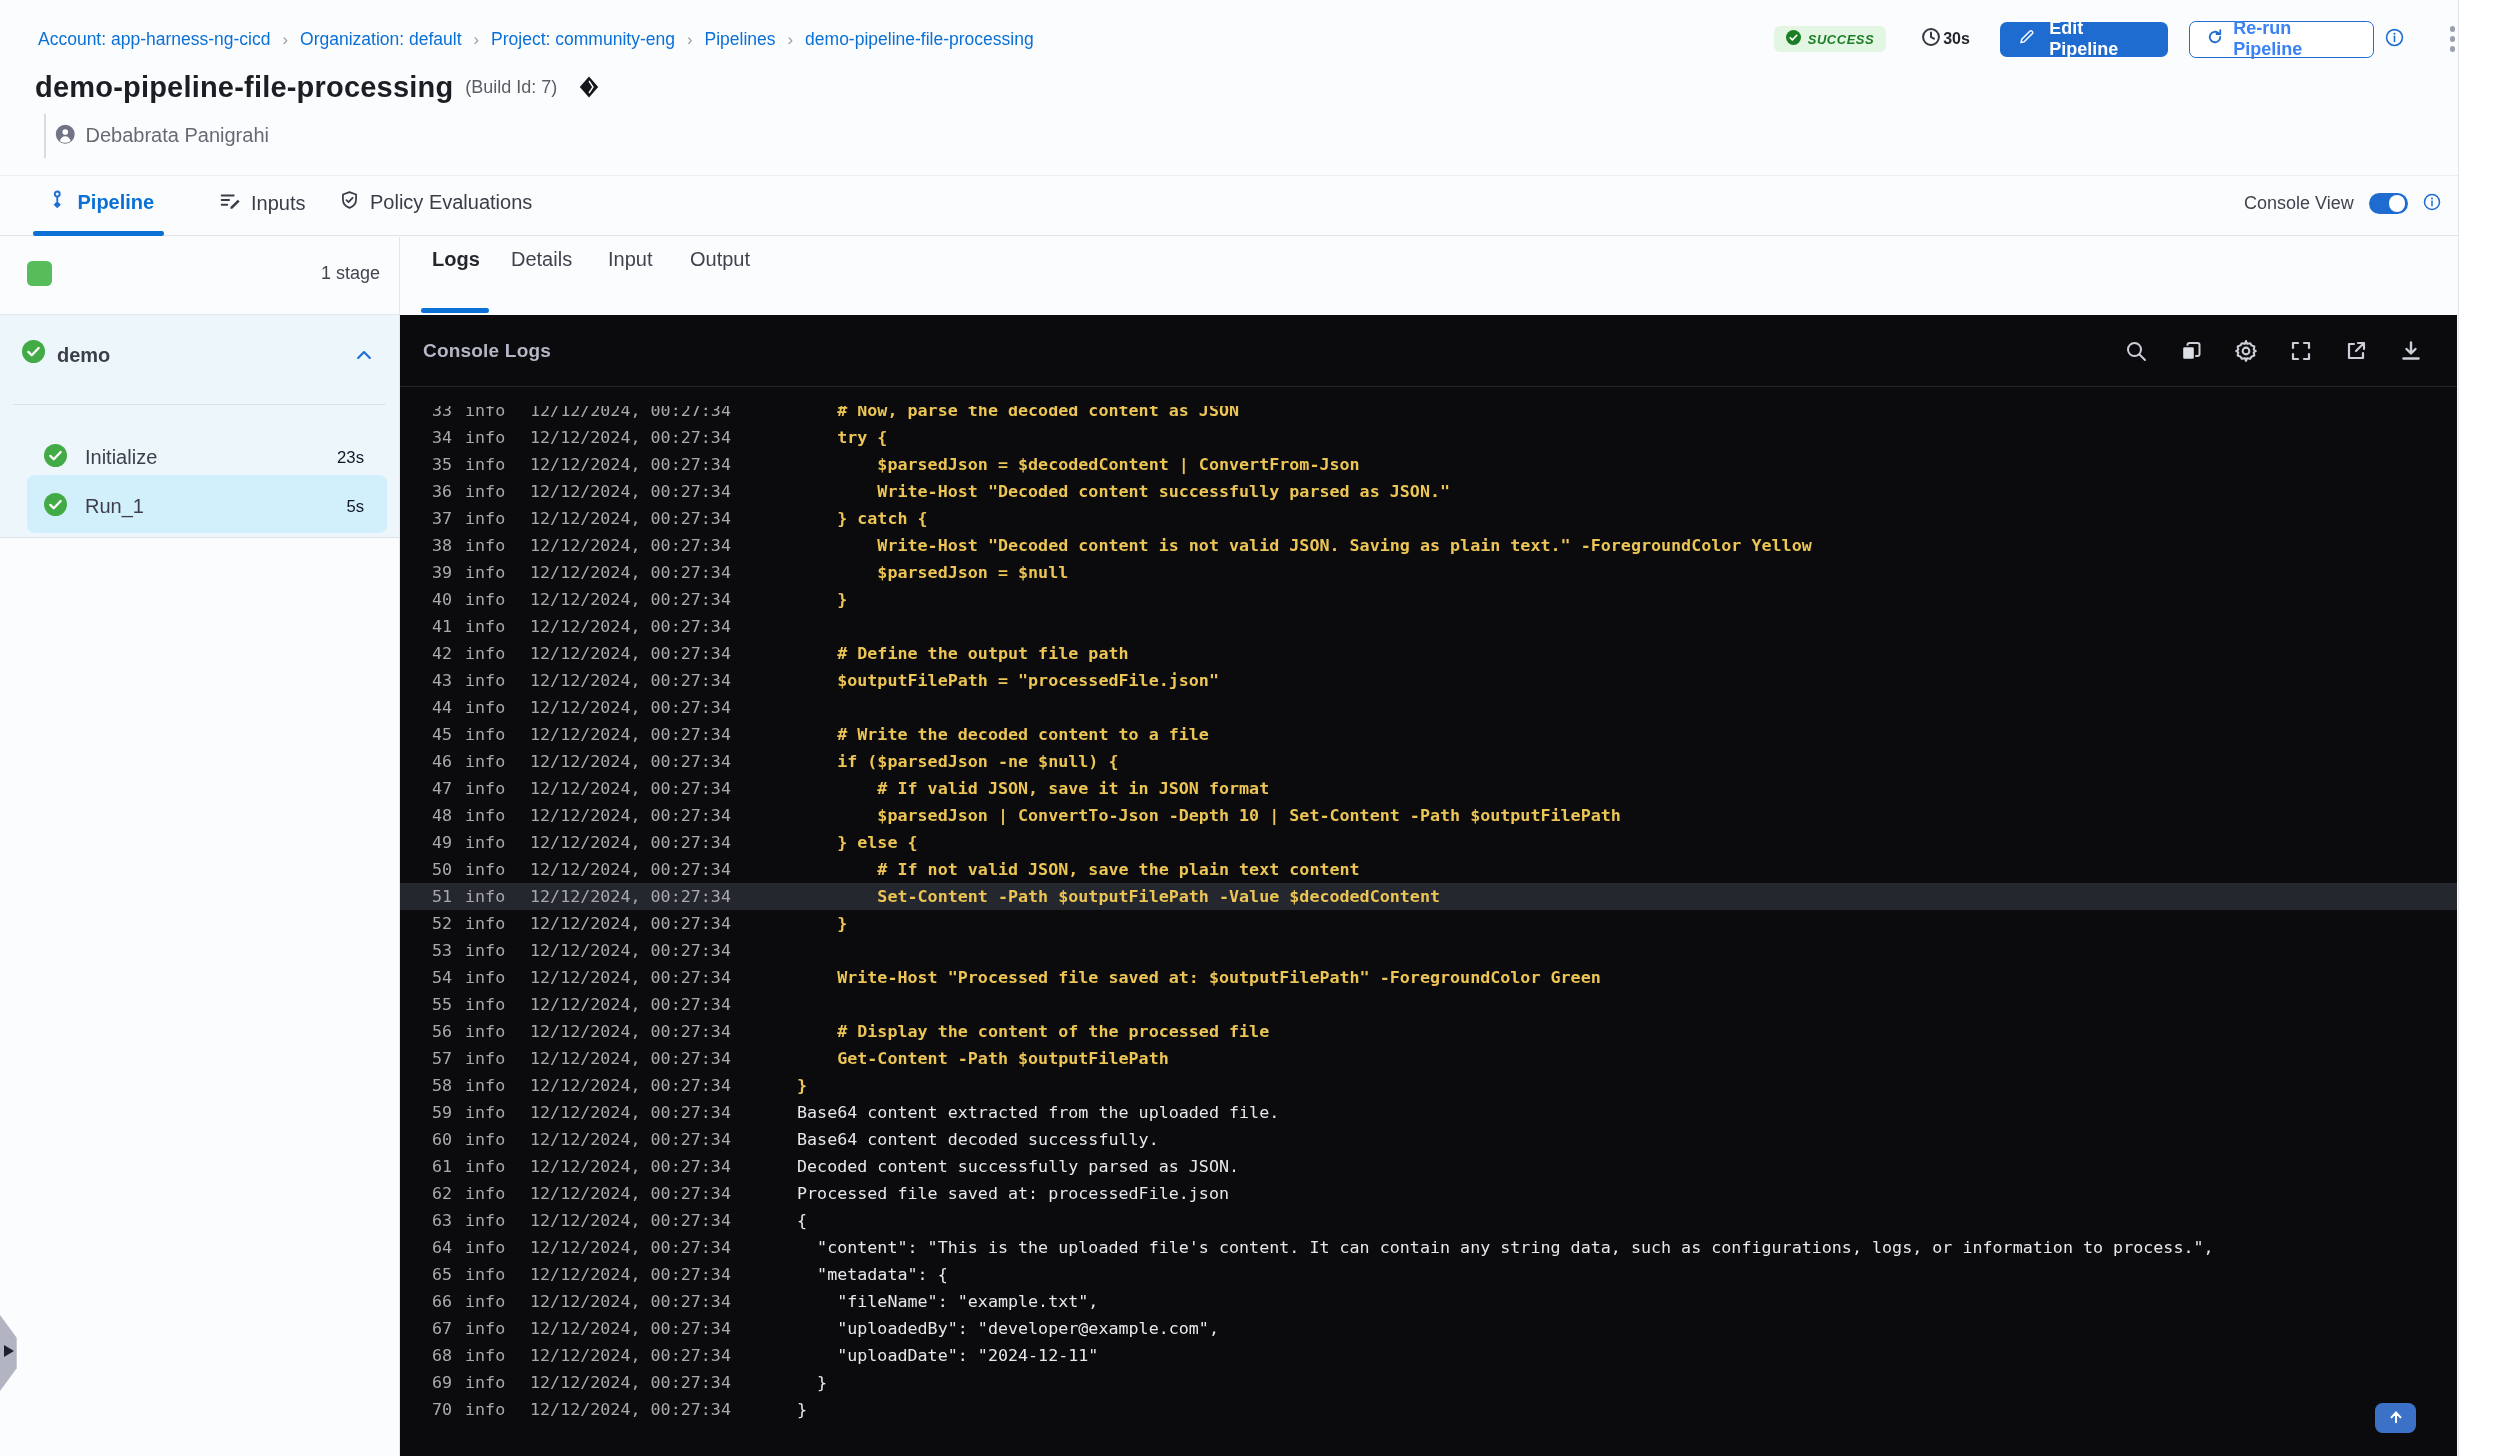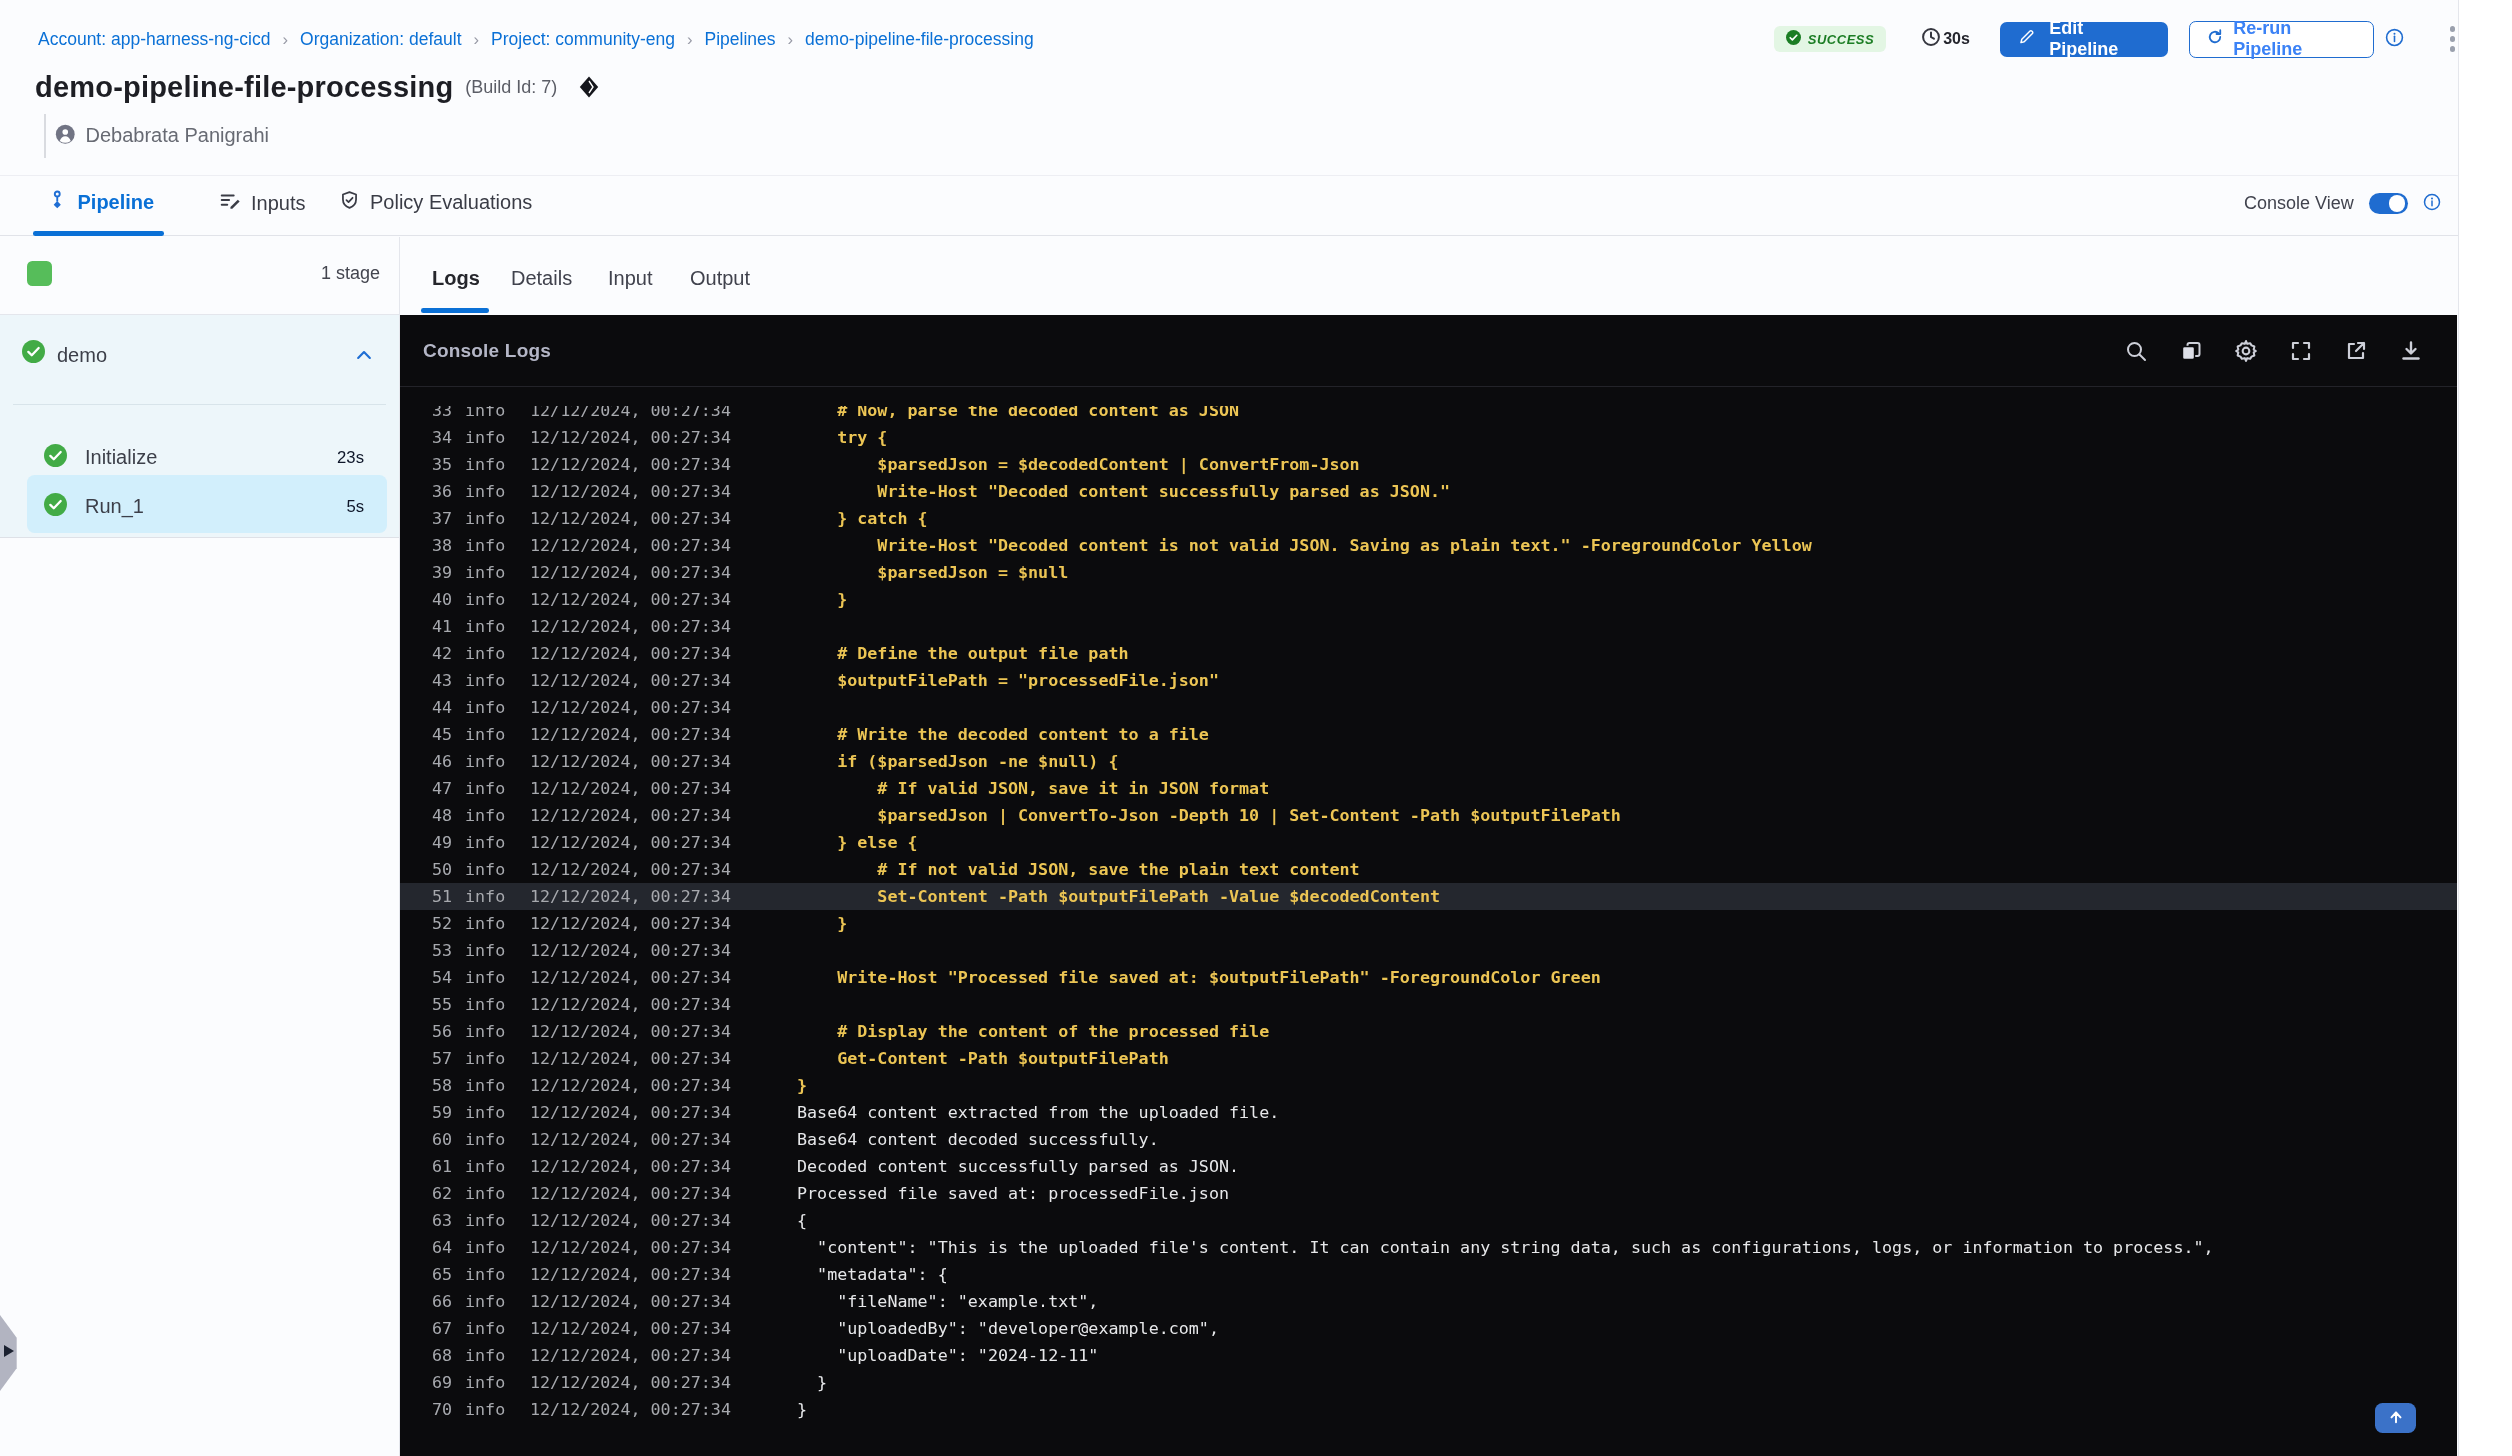--- a/index.html
+++ b/index.html
@@ -47,32 +47,32 @@
   .toggle .knob{position:absolute;right:2.3px;top:2.3px;width:16.7px;height:16.7px;border-radius:50%;background:#fff;}
 
   
   .sidebar{position:absolute;left:0;top:237px;width:400px;bottom:0;background:#fbfcfe;border-right:1.5px solid #e4e6ec;box-sizing:border-box;}
   .stage-count-row{position:relative;height:77px;border-bottom:1.5px solid #e4e6ec;}
   .stage-square{position:absolute;left:27px;top:24px;width:25px;height:25px;border-radius:5.3px;background:#56bd5a;}
   .stage-count{position:absolute;right:19px;top:26px;font-size:18px;color:#43454f;}
   .stage-group{position:relative;height:222px;background:#edf6fa;border-bottom:1.5px solid #dee1e7;}
   .stage-row{position:absolute;left:0;top:0;width:100%;height:88px;cursor:pointer;}
   .stage-row .chk{position:absolute;left:22px;top:25px;}
-  .stage-name{position:absolute;left:57px;top:29px;font-size:20px;font-weight:400;color:#3c3f49;}
+  .stage-name{position:absolute;left:57px;top:29px;font-size:20px;font-weight:700;color:#3c3f49;}
   .stage-chevron{position:absolute;right:25px;top:30px;cursor:pointer;}
   .group-divider{position:absolute;left:13px;right:13px;top:89px;height:0.8px;background:#d8e4ea;}
   .step-row{position:absolute;left:27px;right:12px;height:58px;border-radius:7.6px;cursor:pointer;}
   .step-row.sel{background:#d2effc;}
   .step-row .chk{position:absolute;left:16.7px;top:17.5px;}
   .step-name{position:absolute;left:58px;top:20px;font-size:20px;color:#3c3f49;}
   .step-time{position:absolute;right:23px;top:22px;font-size:16.7px;color:#0f172a;}
 
   
   .log-tabstrip{position:absolute;left:402px;top:237px;width:2056px;height:78px;}
-  .log-tab{position:absolute;top:30px;font-size:20px;color:#40424d;cursor:pointer;}
+  .log-tab{position:absolute;top:11px;font-size:20px;color:#40424d;cursor:pointer;}
   .log-tab.active{color:#25262c;font-weight:700;}
   .log-underline{position:absolute;left:19px;top:71px;width:68px;height:4.6px;border-radius:2.3px;background:#0a70d6;}
 
   
   .console{position:absolute;left:400px;top:315px;width:2057px;bottom:0;background:#0b0b0d;}
   .console-header{position:absolute;left:0;top:0;right:0;height:71px;border-bottom:0.8px solid #232329;
                   display:flex;align-items:center;}
   .console-title{margin-left:23px;font-size:19px;font-weight:600;color:#b4b6c6;letter-spacing:0.2px;}
   .console-icons{margin-left:auto;margin-right:33px;display:flex;align-items:center;gap:28px;}
   .cicon{width:27px;height:27px;display:flex;align-items:center;justify-content:center;cursor:pointer;color:#cdcfd8;}

